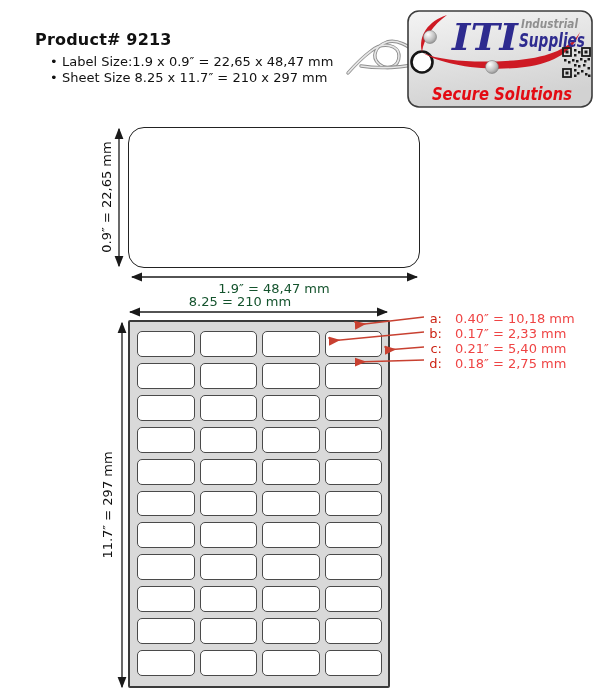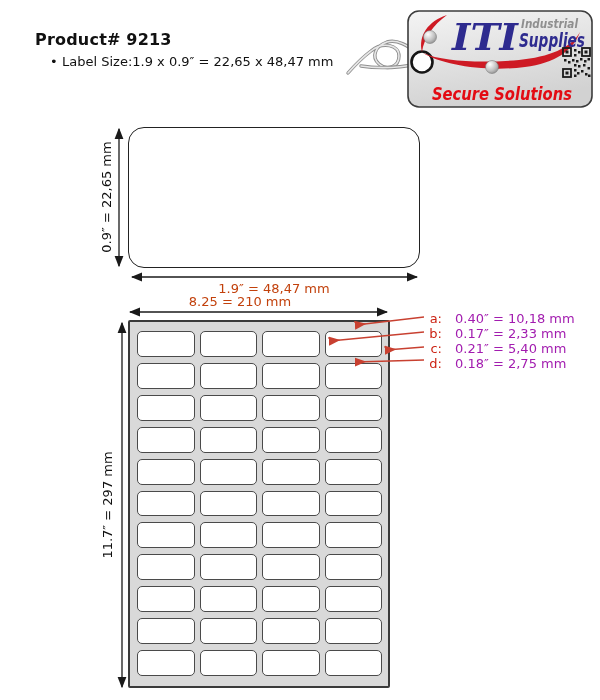--- a/index.html
+++ b/index.html
@@ -24,43 +24,46 @@
     position:absolute;left:128px;top:320px;width:262px;height:368px;
     background:#d9d9d9;border:2px solid #3a3a3a;border-radius:2px;box-sizing:border-box;
   }
   .sheet-grid{
     position:absolute;inset:0;display:grid;
     grid-template-columns:repeat(4,1fr);grid-template-rows:repeat(11,1fr);
     column-gap:5px;row-gap:6px;padding:9px 6px 10px 7px;box-sizing:border-box;
   }
   .cell{background:#fff;border:1.5px solid #4a4a4a;border-radius:5px;}
   
-  .dim{position:absolute;font-size:13px;color:#c2410c;white-space:nowrap;}
+  .dim{position:absolute;font-size:13px;color:#14532d;white-space:nowrap;}
   .dim.center{transform:translateX(-50%);}
   .vdim{
     position:absolute;font-size:13px;color:#111;white-space:nowrap;
     transform:translate(-50%,-50%) rotate(-90deg);
   }
   
   .annots{position:absolute;left:420px;top:310px;}
   .annot-row{position:absolute;left:0;height:15px;font-size:13px;white-space:nowrap;}
   .annot-key{position:absolute;left:0;width:22px;text-align:right;color:#cc2415;font-weight:normal;}
-  .annot-val{position:absolute;left:35px;color:#a21caf;}
+  .annot-val{position:absolute;left:35px;color:#ef4444;}
   
   .overlay{position:absolute;left:0;top:0;pointer-events:none;}
 </style>
 </head>
 <body>
 
 <div class="stage">
 
   <div class="header">
     <div class="title">Product# 9213</div>
     <div class="bullet-line">
       <span class="bullet">•</span><span>Label Size:1.9 x 0.9″ = 22,65 x 48,47 mm</span>
+    </div>
+    <div class="bullet-line">
+      <span class="bullet">•</span><span>Sheet Size 8.25 x 11.7″ = 210 x 297 mm</span>
     </div>
   </div>
 
   <svg class="logo-svg" width="262" height="105" viewBox="0 0 262 105">
     <defs>
       <linearGradient id="tagGrad" x1="0" y1="0" x2="0.3" y2="1">
         <stop offset="0" stop-color="#f4f4f4"></stop>
         <stop offset="1" stop-color="#d2d2d2"></stop>
       </linearGradient>
       <radialGradient id="ballGrad" cx="0.35" cy="0.3" r="0.9">

